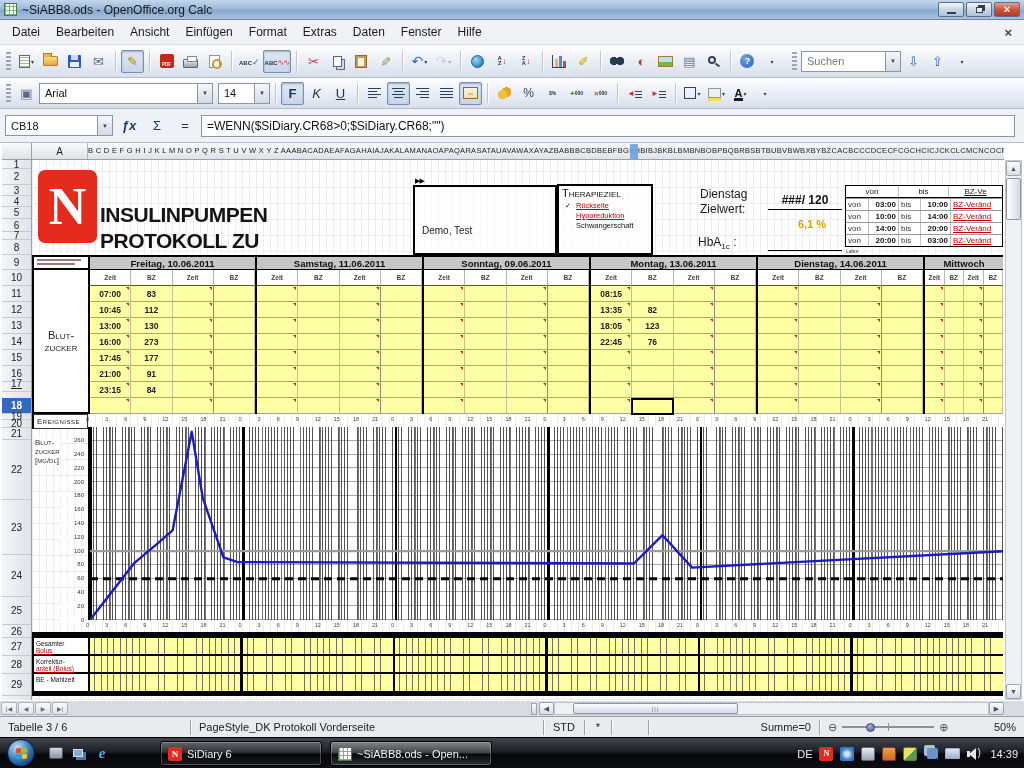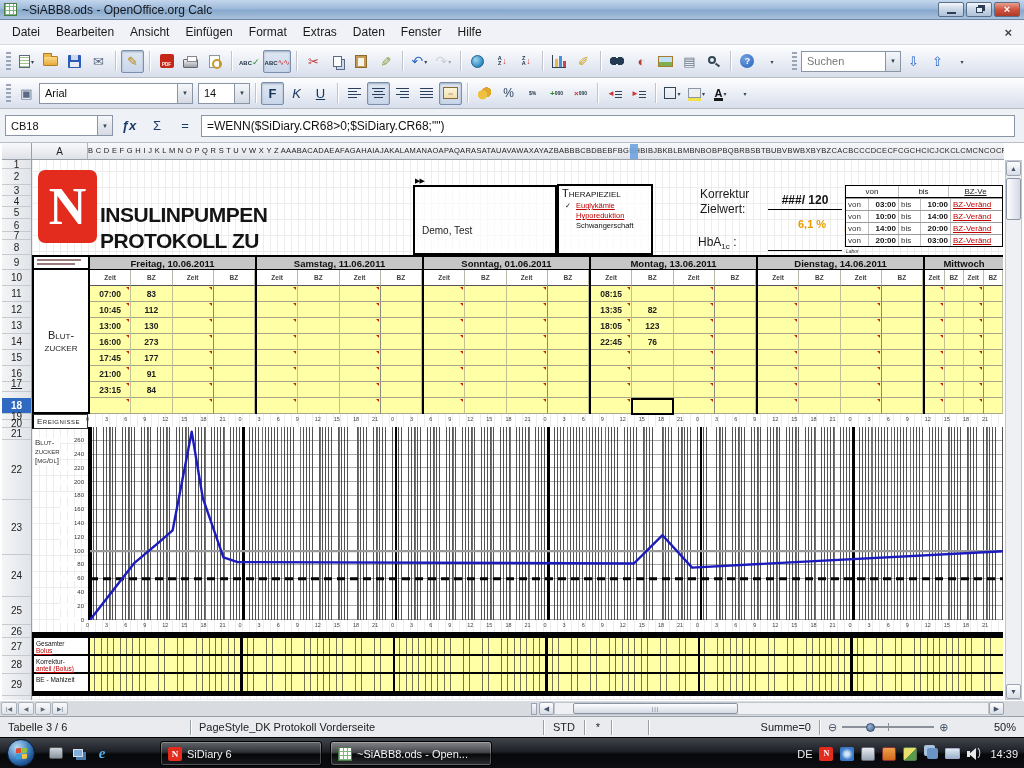--- a/index.html
+++ b/index.html
@@ -419,21 +419,21 @@
     <span class="tbtn">
         <span class="dd">▾</span>
       </span>
   </div>
 
   <div class="toolbar tb2">
     <span class="grip"></span>
     <span class="tbtn">
         <span class="glyph" style="color:#5a6a85">▣</span>
       </span>
-    <span class="combo" style="width:154px">
+    <span class="combo" style="width:174px">
       <span class="val">Arial</span>
       <span class="cbtn">▼</span>
     </span>
     <span class="combo" style="width:52px;margin-left:4px">
       <span class="val">14</span>
       <span class="cbtn">▼</span>
     </span>
     <span class="tsep"></span>
     <span class="tbtn pressed">
         <span class="fmtletter b">F</span>
@@ -592,33 +592,33 @@
       </div>
       <div class="demoarrows">▶▶</div>
       <div class="demobox">
         <span class="pt">Demo, Test</span>
       </div>
       <div class="tzbox">
         <div class="tztitle">Therapieziel</div>
         <div id="tzopts">
             <div class="tzrow">
               <div class="tzchk">✓</div>
-              <div class="link" style="font-size: 7.5px;">Euglykämie</div>
+              <div class="link" style="font-size: 7.5px;">Rückseite</div>
             </div>
             <div class="tzrow">
               <div class="tzchk"></div>
               <div class="link" style="font-size: 7.5px;">Hyporeduktion</div>
             </div>
             <div class="tzrow">
               <div class="tzchk"></div>
               <div style="font-size: 7.5px;">Schwangerschaft</div>
             </div>
           </div>
       </div>
-      <div class="kor" style="left:668px;top:27px">Korrektur</div>
+      <div class="kor" style="left:668px;top:27px">Dienstag</div>
       <div class="kor" style="left:668px;top:42px">Zielwert:</div>
       <div class="korval">###/ 120</div>
       <div class="hba-val">6,1 %</div>
       <div class="note" style="left:812px;top:66px;color:#e89c00">SiDiary</div>
       <div class="kor" style="left:666px;top:75px"><span>HbA</span><span class="sub">1c</span> <span>:</span></div>
       <div class="hba-und"></div>
       <div class="note" style="left:814px;top:88px;color:#333">Labor</div>
       <div class="ztable" id="ztable">
           <div class="zr">
             <div class="zc zhead" style="width: 52px;">von</div>
@@ -740,21 +740,21 @@
               <div class="cell"></div>
               <div class="cell zeit p2"></div>
               <div class="cell"></div>
               <div class="cell zeit"></div>
               <div class="cell"></div>
               <div class="cell zeit p2"></div>
               <div class="cell"></div>
             </div>
           </div>
           <div class="day-block" style="left: 390px; width: 167px;">
-            <div class="day-header">Sonntag, 01.06.2011</div>
+            <div class="day-header">Sonntag, 09.06.2011</div>
             <div class="day-grid">
               <div class="zbh">Zeit</div>
               <div class="zbh">BZ</div>
               <div class="zbh">Zeit</div>
               <div class="zbh">BZ</div>
               <div class="cell zeit"></div>
               <div class="cell"></div>
               <div class="cell zeit p2"></div>
               <div class="cell"></div>
               <div class="cell zeit"></div>

